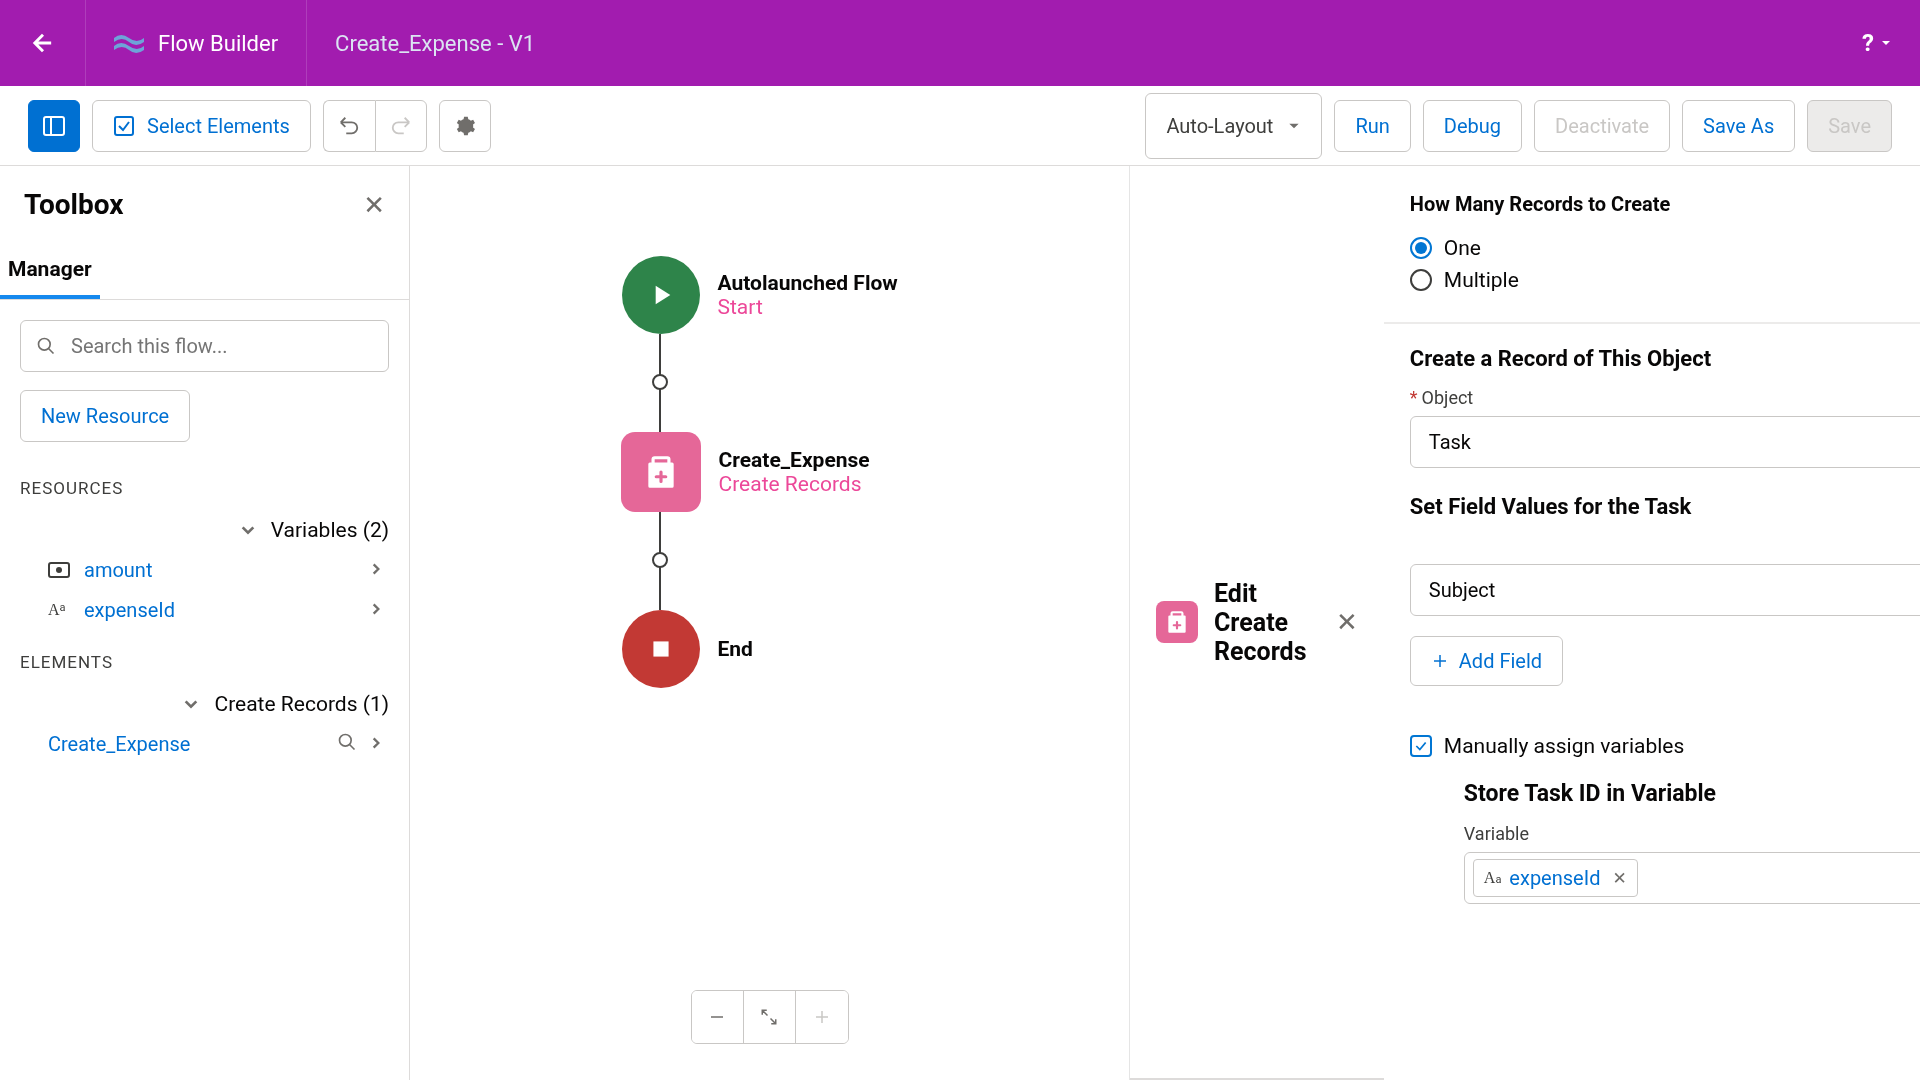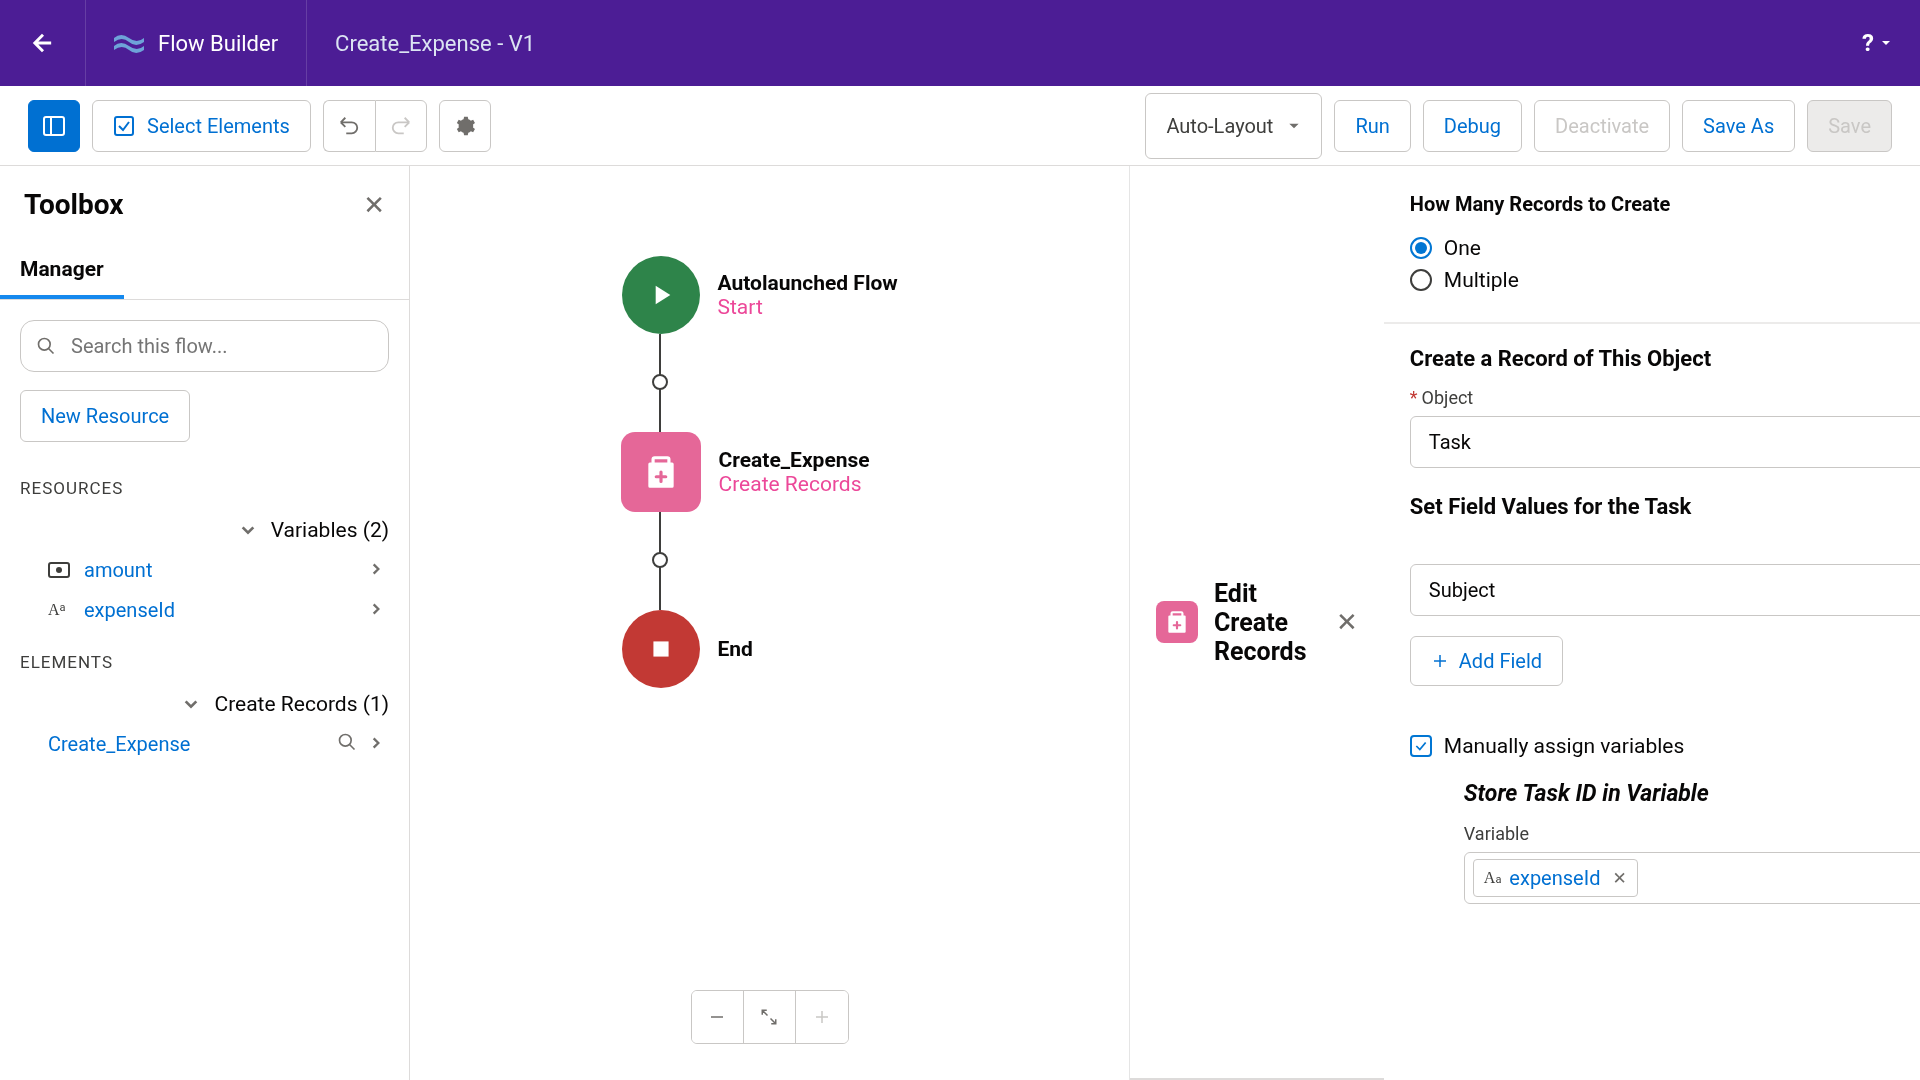--- a/index.html
+++ b/index.html
@@ -1,19 +1,19 @@
 <!DOCTYPE html>
 <html><head>
 <meta charset="utf-8">
 <style>
 * { margin: 0; padding: 0; box-sizing: border-box; font-family: -apple-system, BlinkMacSystemFont, "Segoe UI", Roboto, Helvetica, Arial, sans-serif; }
 body { width: 1920px; height: 1080px; overflow: hidden; background: #fff; color: #080707; font-size: 17px; }
 
 
-.header { height: 86px; background: #4c1d95; display: flex; align-items: center; color: #fff; }
+.header { height: 86px; background: #a21caf; display: flex; align-items: center; color: #fff; }
 .header-back { width: 86px; height: 86px; display: flex; align-items: center; justify-content: center; border-right: 1px solid rgba(255,255,255,0.15); cursor: pointer; }
 .header-app { display: flex; align-items: center; padding: 0 28px; border-right: 1px solid rgba(255,255,255,0.15); height: 100%; gap: 14px; }
 .flow-icon { width: 30px; height: 30px; display: inline-flex; align-items: center; justify-content: center; }
 .header-app-title { font-size: 22px; font-weight: 400; }
 .header-tab { padding: 0 28px; font-size: 22px; color: #dbe4f2; }
 .header-spacer { flex: 1; }
 .header-help { padding: 0 28px; display: flex; align-items: center; gap: 6px; cursor: pointer; }
 
 
 .toolbar { height: 80px; border-bottom: 1px solid #dddbda; display: flex; align-items: center; padding: 0 28px; gap: 12px; }
@@ -31,24 +31,24 @@
 .main { display: flex; height: calc(1080px - 86px - 80px); }
 .toolbox { width: 410px; border-right: 1px solid #dddbda; display: flex; flex-direction: column; }
 .canvas { flex: 1; position: relative; background: #fff; border-right: 1px solid #e5e5e5; }
 .panel { width: 790px; display: flex; flex-direction: row; }
 
 
 .toolbox-header { display: flex; align-items: center; justify-content: space-between; padding: 22px 24px; }
 .toolbox-title { font-size: 28px; font-weight: 700; }
 .close-x { font-size: 26px; color: #706e6b; cursor: pointer; }
 .tabs { border-bottom: 1px solid #dddbda; }
-.tab { display: inline-block; padding: 14px 20px; font-size: 21px; font-weight: 700; border-bottom: 4px solid #1589ee; }
+.tab { display: inline-block; padding: 14px 8px; font-size: 21px; font-weight: 700; border-bottom: 4px solid #1589ee; }
 .toolbox-body { padding: 20px; }
 .search-input-wrap { position: relative; margin-bottom: 18px; }
-.search-input { width: 100%; height: 52px; border: 1px solid #c9c7c5; border-radius: 14px; padding: 0 18px 0 50px; font-size: 20px; }
+.search-input { width: 100%; height: 52px; border: 1px solid #c9c7c5; border-radius: 6px; padding: 0 18px 0 50px; font-size: 20px; }
 .search-icon-pos { position: absolute; left: 16px; top: 50%; transform: translateY(-50%); color: #706e6b; }
 .new-resource { margin-bottom: 24px; }
 .section-label { font-size: 17px; letter-spacing: 1px; color: #3e3e3c; font-weight: 400; text-transform: uppercase; margin: 12px 0; }
 .tree-item { display: flex; align-items: center; gap: 12px; padding: 8px 0; cursor: pointer; justify-content: flex-end; }
 .tree-chevron { width: 22px; display: flex; justify-content: center; color: #706e6b; }
 .tree-label { font-size: 21px; }
 .tree-leaf { display: flex; align-items: center; padding: 8px 0 8px 28px; cursor: pointer; }
 .tree-leaf-icon { width: 26px; margin-right: 10px; color: #3e3e3c; display: inline-flex; }
 .tree-leaf-label { color: #0070d2; font-size: 20px; flex: 1; }
 .tree-leaf-chevron { color: #706e6b; padding: 0 6px; }
@@ -90,21 +90,21 @@
 .field-row { display: flex; align-items: flex-end; gap: 18px; }
 .field-col { display: flex; flex-direction: column; }
 .arrow-left { color: #706e6b; margin-bottom: 12px; }
 .value-pill { height: 52px; border: 1px solid #c9c7c5; border-radius: 6px; padding: 0 14px; display: flex; align-items: center; gap: 10px; }
 .pill-content { display: inline-flex; align-items: center; gap: 8px; border: 1px solid #c9c7c5; border-radius: 4px; padding: 4px 8px; }
 .pill-label { color: #0070d2; font-size: 20px; }
 .add-field-btn { display: inline-flex; align-items: center; gap: 10px; color: #0070d2; font-size: 20px; border: 1px solid #c9c7c5; border-radius: 6px; padding: 12px 20px; cursor: pointer; margin-top: 20px; }
 .checkbox-row { display: flex; align-items: center; gap: 12px; padding: 22px 26px; }
 .checkbox { width: 22px; height: 22px; border: 2px solid #0176d3; border-radius: 4px; display: inline-flex; align-items: center; justify-content: center; color: #0176d3; }
 .variable-section { padding: 0 80px; }
-.variable-title { font-size: 23px; font-weight: 700; margin-bottom: 16px; font-style: italic; }
+.variable-title { font-size: 23px; font-weight: 700; margin-bottom: 16px; }
 .variable-input { width: 560px; height: 52px; border: 1px solid #c9c7c5; border-radius: 6px; padding: 0 8px; display: flex; align-items: center; }
 .variable-pill { display: inline-flex; align-items: center; gap: 8px; border: 1px solid #c9c7c5; border-radius: 4px; padding: 6px 10px; }
 .variable-pill-x { color: #706e6b; margin-left: 4px; cursor: pointer; }
 
 .icon-currency { width: 22px; height: 16px; border: 2px solid #3e3e3c; border-radius: 3px; position: relative; }
 .icon-currency::after { content: ''; width: 6px; height: 6px; border-radius: 50%; background: #3e3e3c; position: absolute; top: 50%; left: 50%; transform: translate(-50%,-50%); }
 </style>
 </head>
 <body>
 

